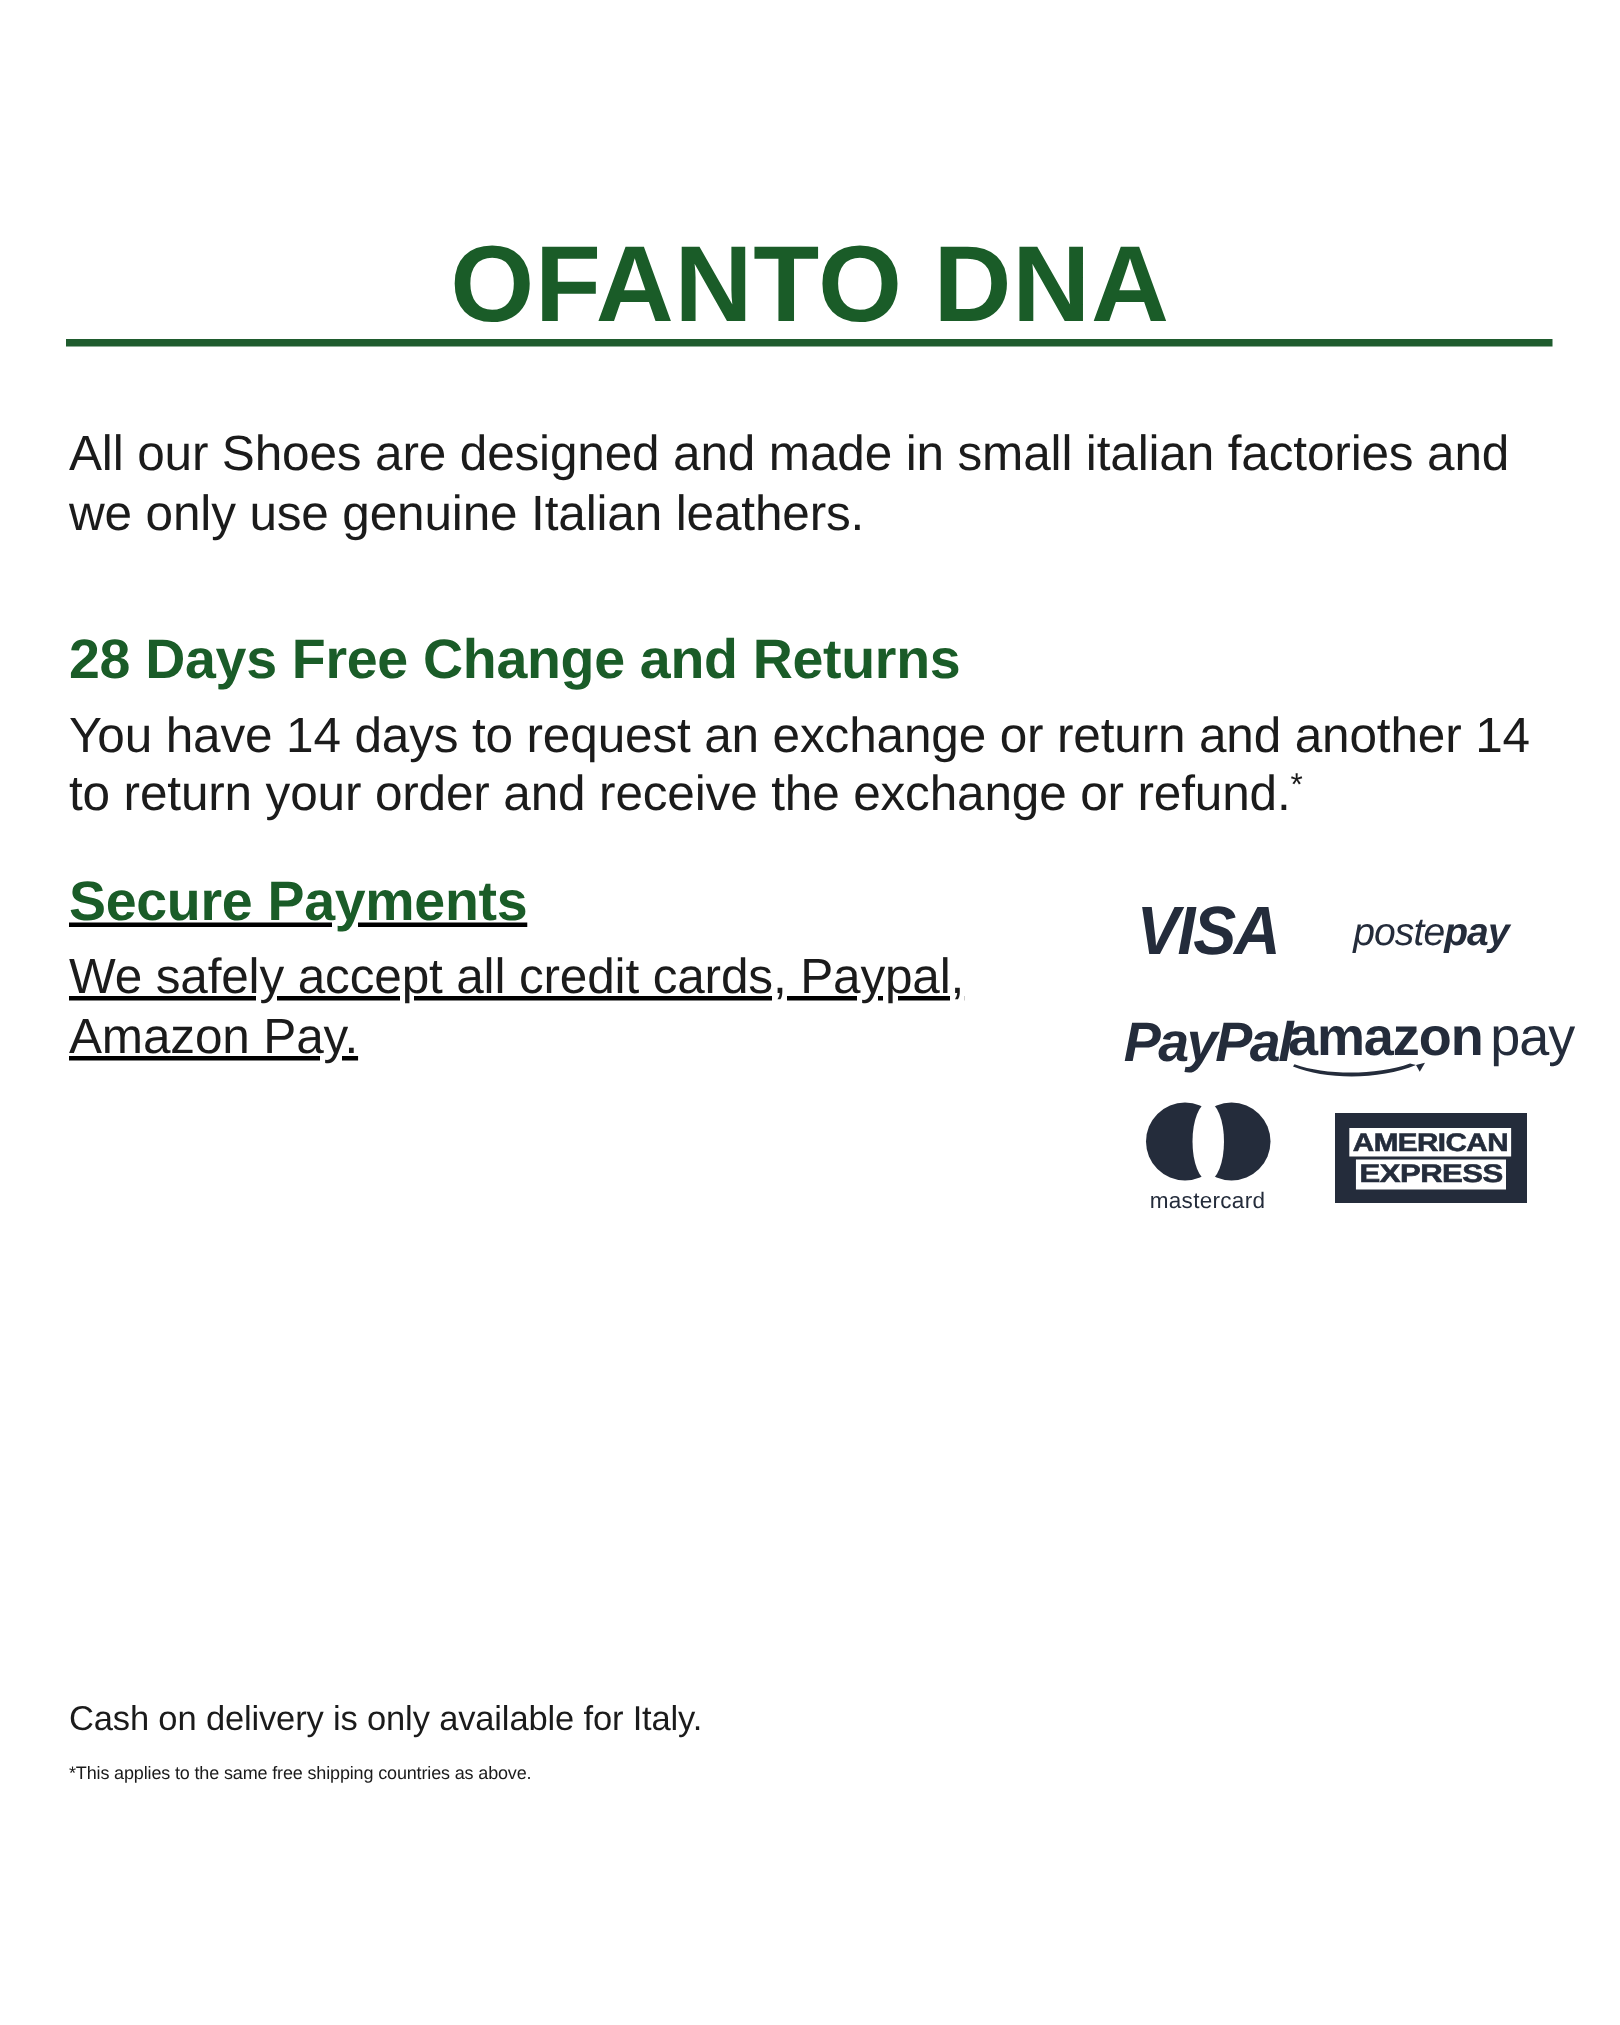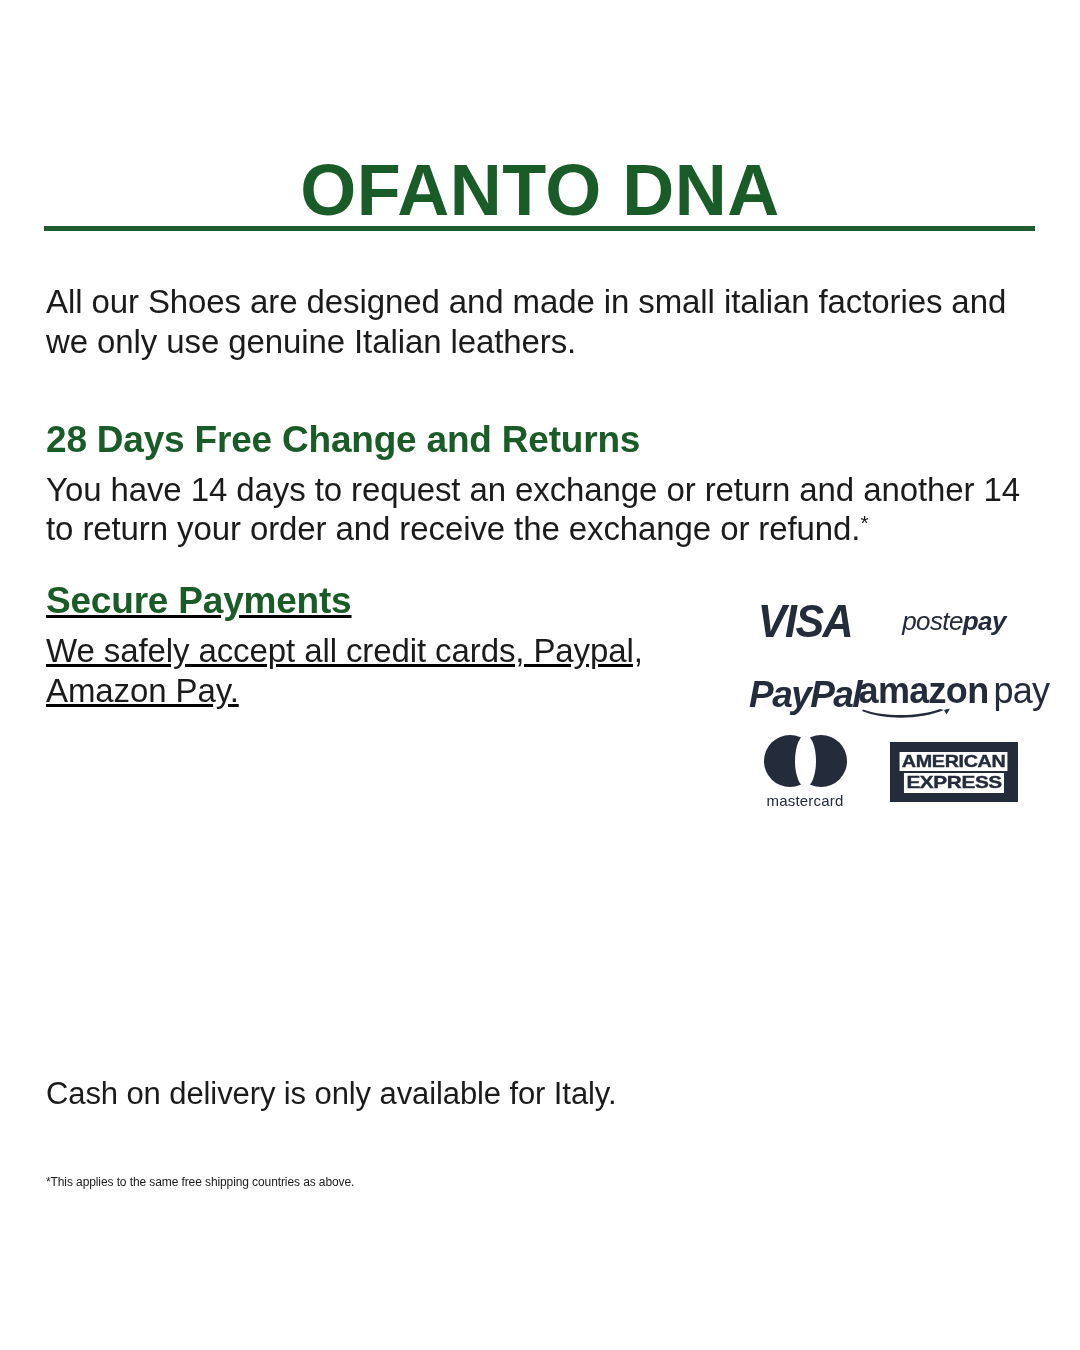--- a/index.html
+++ b/index.html
@@ -237,22 +237,22 @@
     padding: 1px 2px;
     -webkit-text-stroke: 0.4px #242c3b;
     transform: scaleX(1.16);
   }
   .amex-line.l2 { transform: scaleX(1.22); }
 
   
   .note-cod {
     position: absolute;
     left: 46px;
-    top: 1076px;
-    font-size: 31px;
+    top: 1132px;
+    font-size: 23px;
     color: #1b1b1b;
     letter-spacing: -0.1px;
   }
   .note-star {
     position: absolute;
     left: 46px;
     top: 1175px;
     font-size: 12px;
     color: #1b1b1b;
     letter-spacing: -0.1px;

